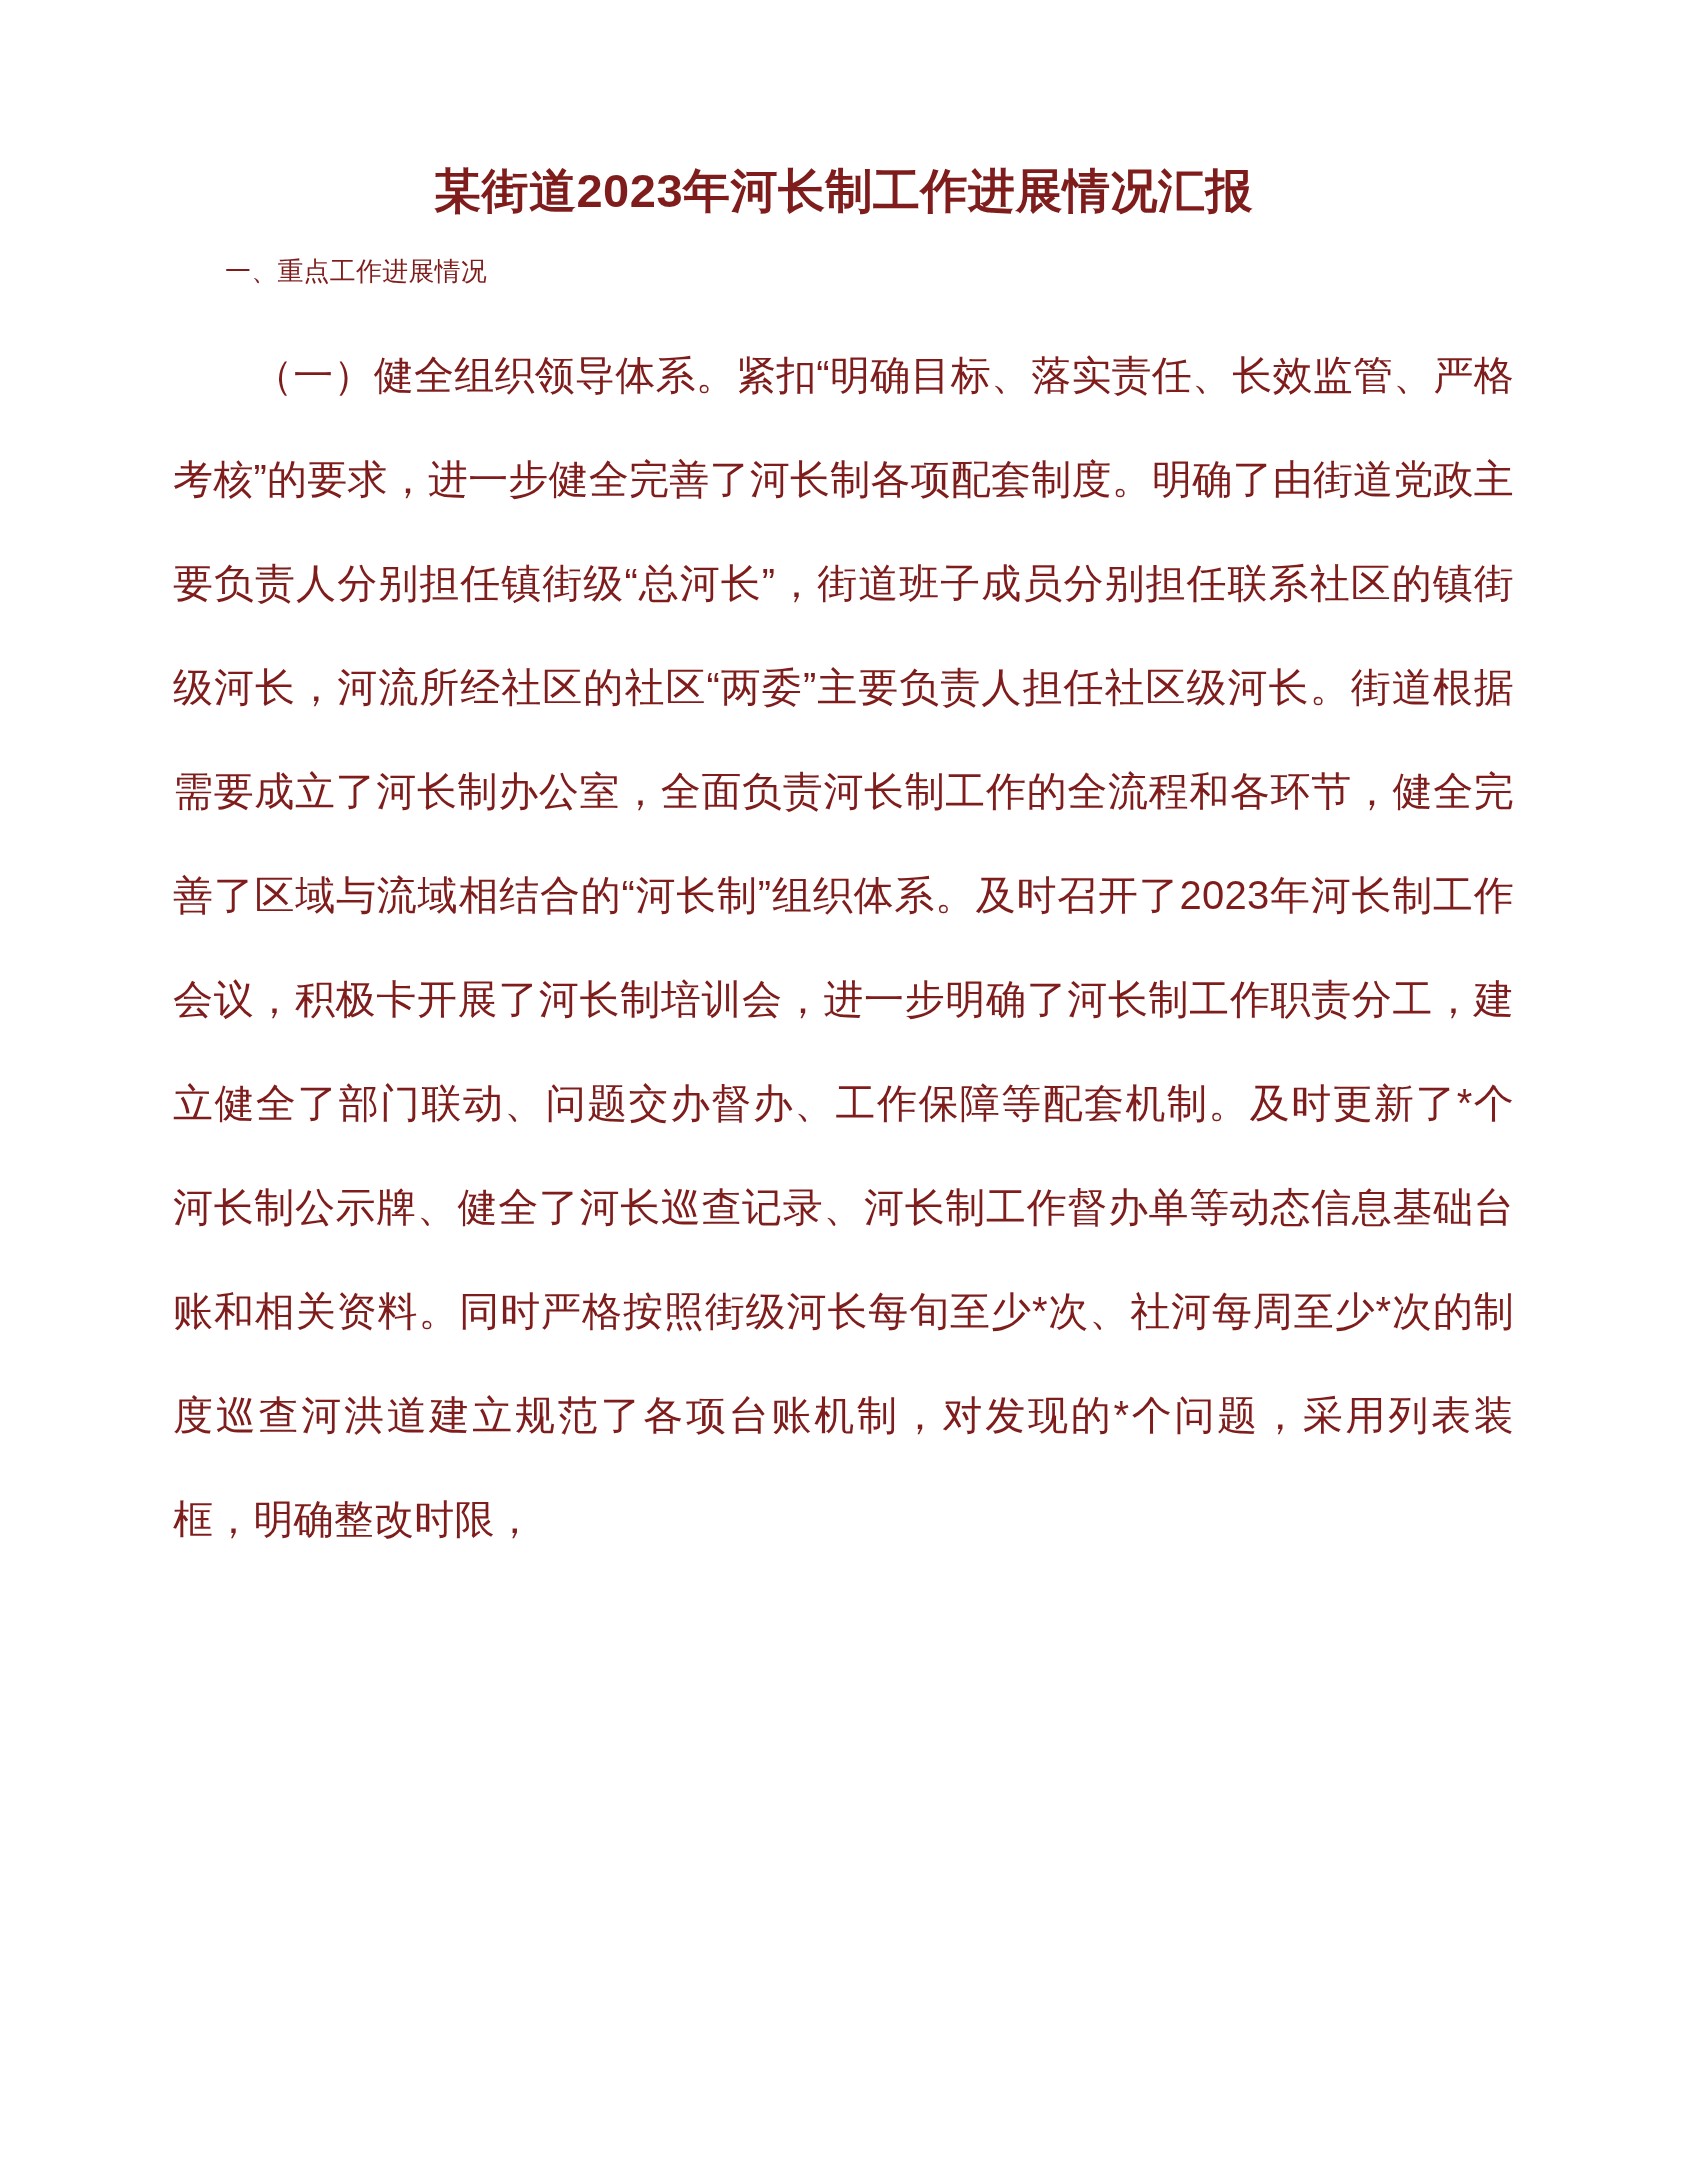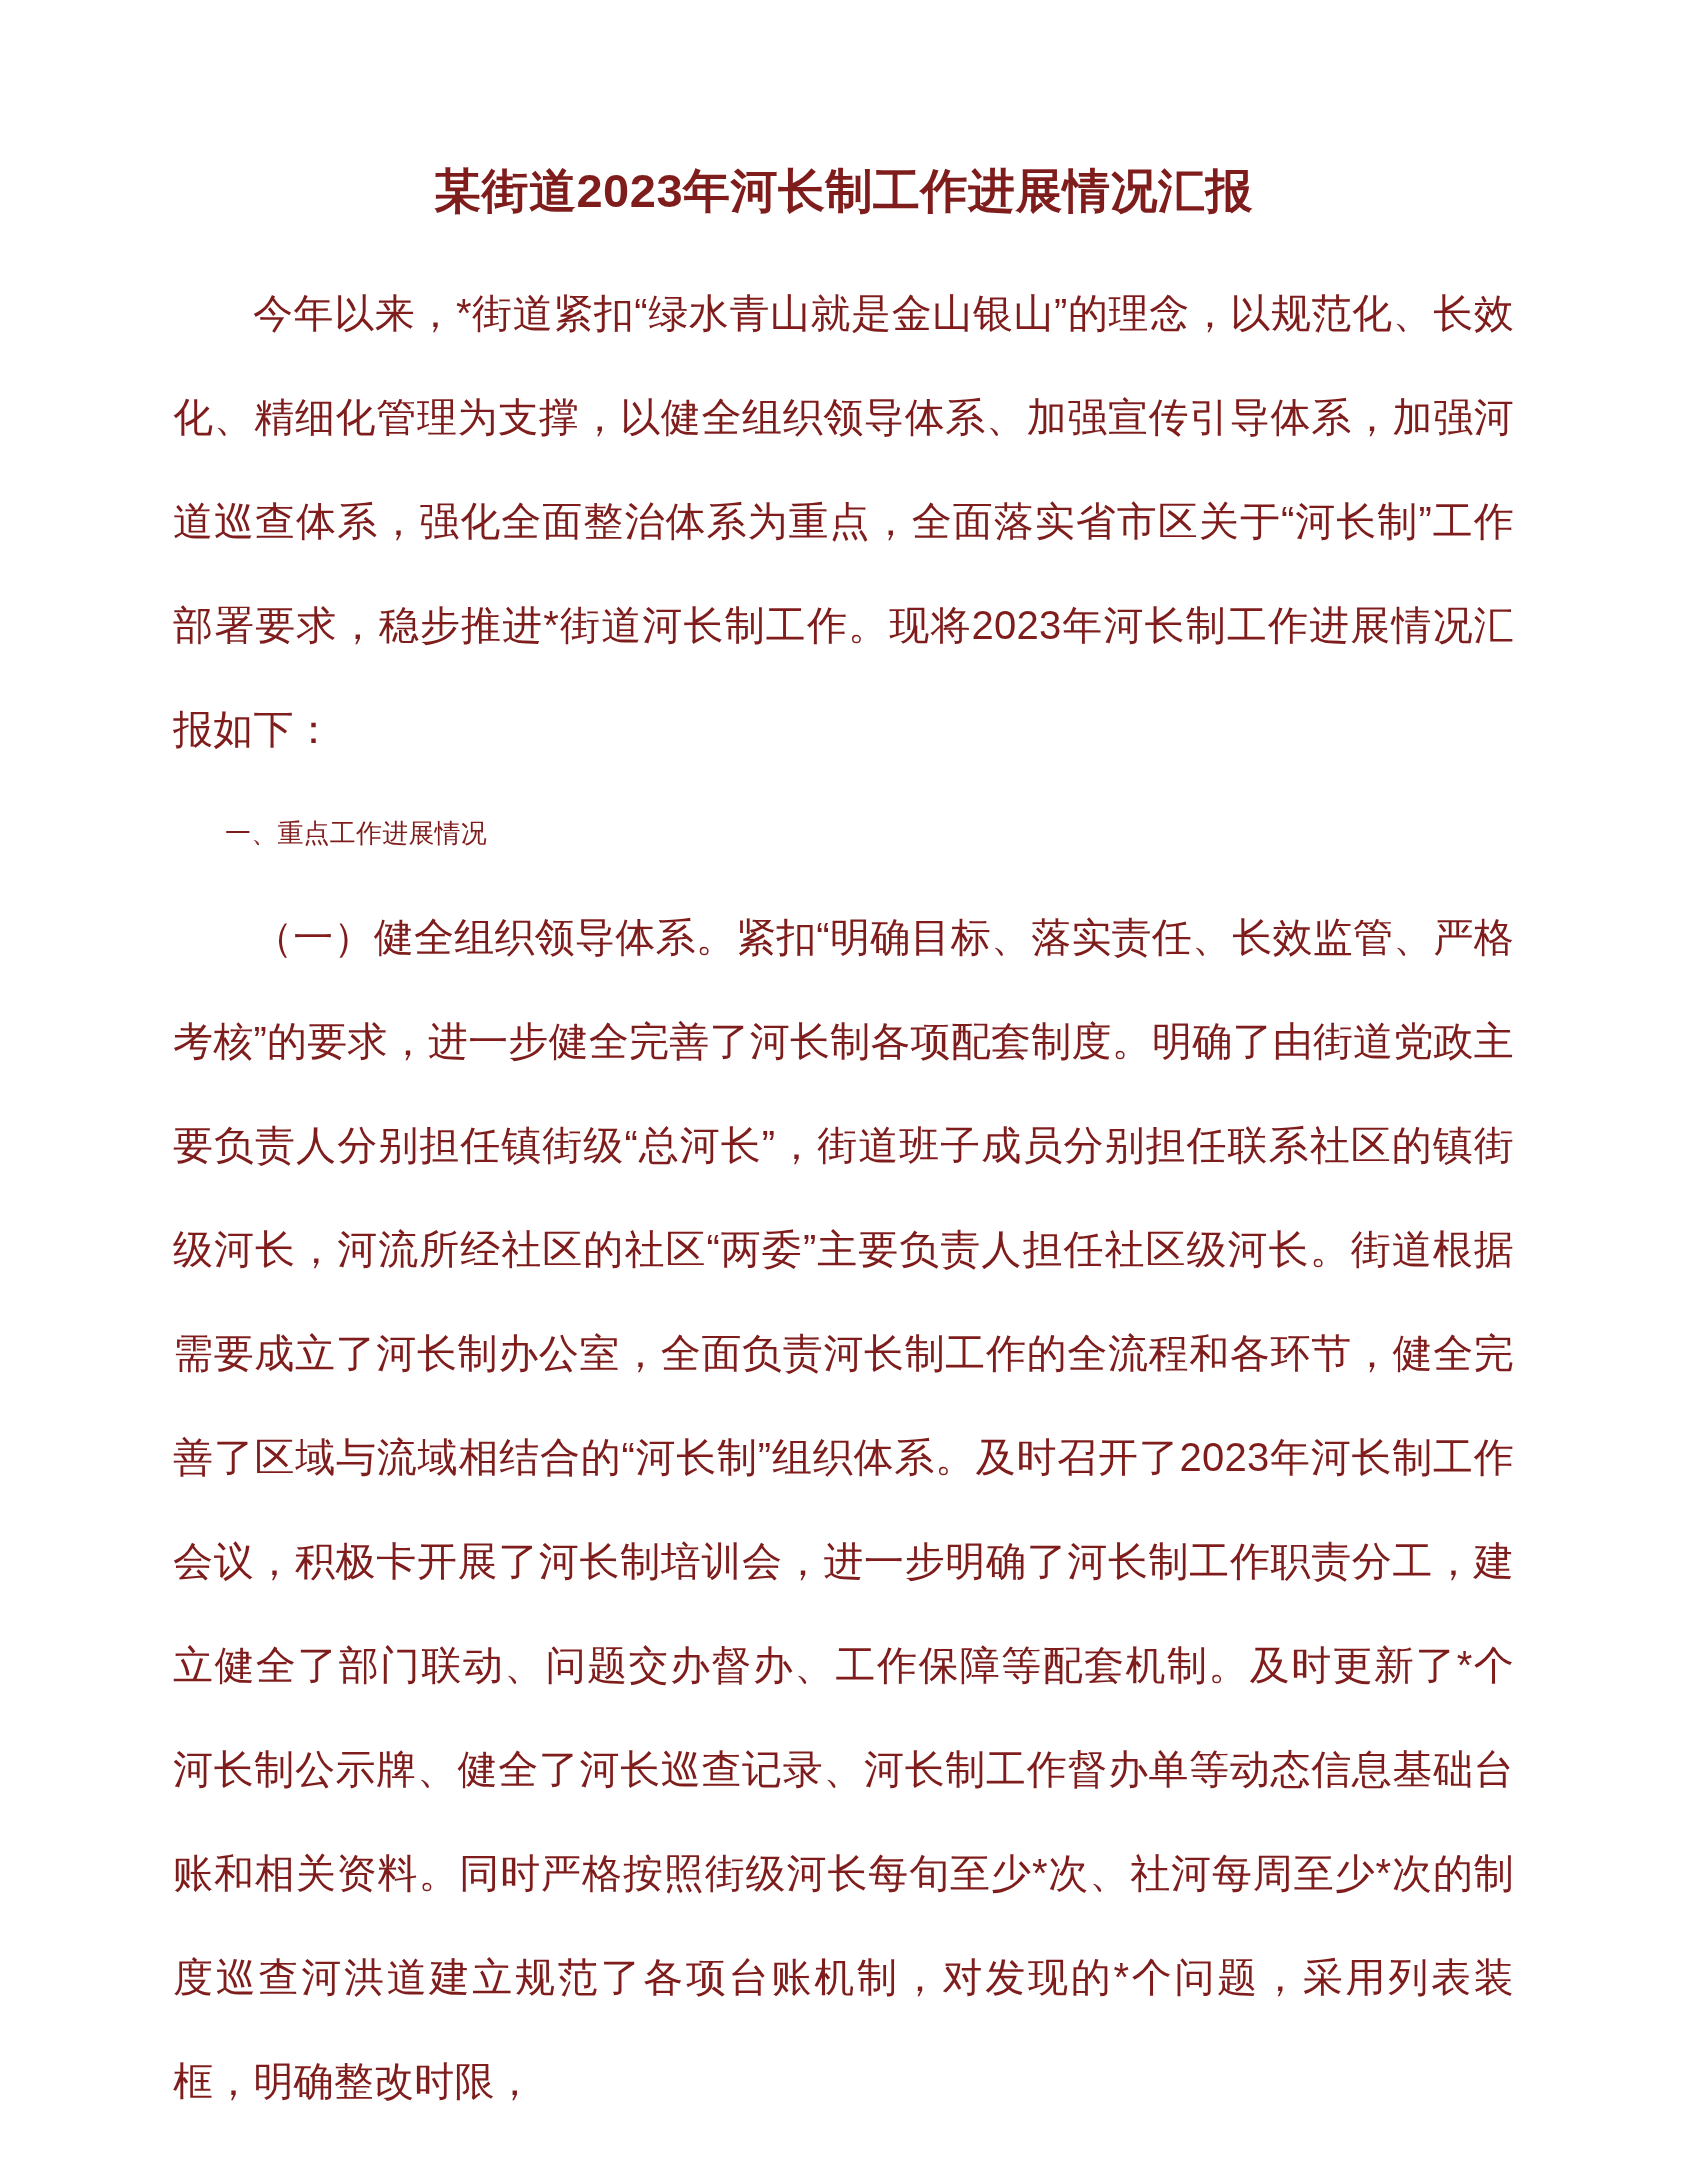--- a/index.html
+++ b/index.html
@@ -61,21 +61,20 @@
   }
 </style>
 </head>
 <body>
 
 <div class="page">
   <div class="content">
 
     <h1 class="doc-title">某街道2023年河长制工作进展情况汇报</h1>
 
-    <p class="para indent first">今年以来，*街道紧扣“绿水青山就是金山银山”的理念，以规范化、长效化、精细化管理为支撑，以健全组织领导体系、加强宣传引导体系，加强河道巡查体系，强化全面整治体系为重点，全面落实省市区关于“河长制”工作部署要求，稳步推进*街道河长制工作。现将2023年河长制工作进展情况汇报如下：</p>
 
     <p class="heading">一、重点工作进展情况</p>
 
     <p class="para indent">（一）健全组织领导体系。紧扣“明确目标、落实责任、长效监管、严格考核”的要求，进一步健全完善了河长制各项配套制度。明确了由街道党政主要负责人分别担任镇街级“总河长”，街道班子成员分别担任联系社区的镇街级河长，河流所经社区的社区“两委”主要负责人担任社区级河长。街道根据需要成立了河长制办公室，全面负责河长制工作的全流程和各环节，健全完善了区域与流域相结合的“河长制”组织体系。及时召开了2023年河长制工作会议，积极卡开展了河长制培训会，进一步明确了河长制工作职责分工，建立健全了部门联动、问题交办督办、工作保障等配套机制。及时更新了*个河长制公示牌、健全了河长巡查记录、河长制工作督办单等动态信息基础台账和相关资料。同时严格按照街级河长每旬至少*次、社河每周至少*次的制度巡查河洪道建立规范了各项台账机制，对发现的*个问题，采用列表装框，明确整改时限，</p>
 
   </div>
 </div>
 
 
 </body></html>

